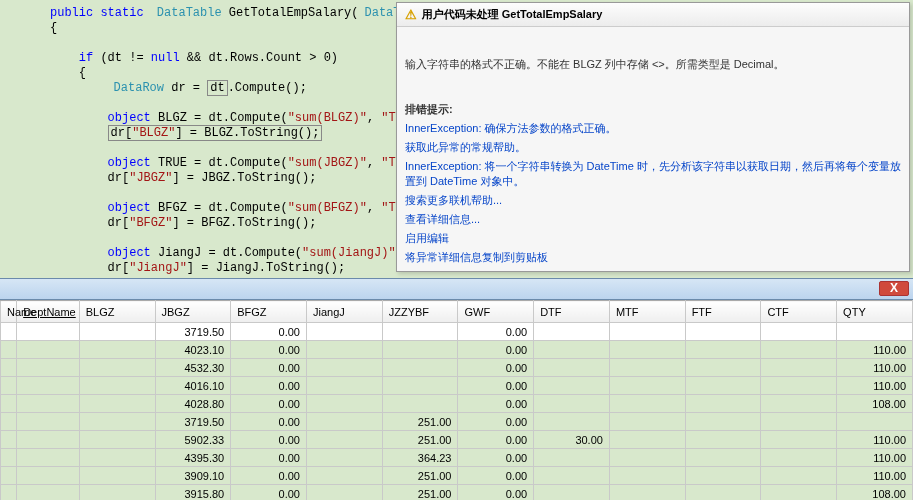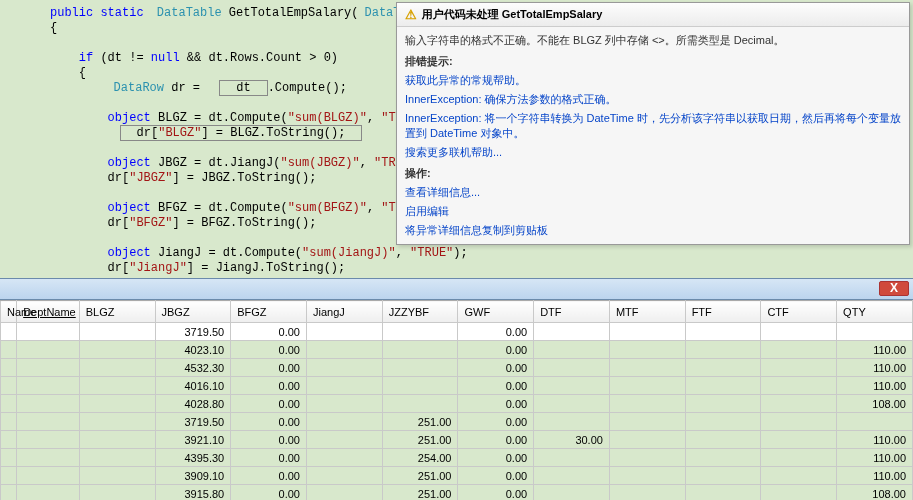--- a/index.html
+++ b/index.html
@@ -12,40 +12,40 @@
     padding: 6px 0 6px 50px;
     height: 280px;
     line-height: 15px;
     white-space: pre;
     color: #000;
     position: absolute; left: 0; right: 0; top: 0;
   }
   .kw { color: #0000ff; }
   .type { color: #2b91af; margin-left: 6px; }
   .str { color: #a31515; }
-  .box { border: 1px solid #888; padding: 0 16px; margin-left: 12px; }
+  .box { border: 1px solid #888; padding: 0 2px; }
   
   .tooltip {
     position: absolute;
     left: 396px; top: 2px;
     width: 514px;
     background: #f6f6f6;
     border: 1px solid #999;
     font-family: "Microsoft YaHei", SimSun, sans-serif;
     font-size: 11px;
     box-shadow: 2px 2px 4px rgba(0,0,0,0.15);
   }
   .tip-header {
     display: flex; align-items: center; gap: 5px;
     background: linear-gradient(#fdfdfd,#ececec);
     border-bottom: 1px solid #ccc; padding: 4px 8px; font-weight: bold;
   }
   .tip-warn { color: #d7a100; font-size: 13px; line-height: 1; }
   .tip-body { padding: 4px 8px; }
-  .tip-row { padding: 2px 0; color: #333; }
+  .tip-row { padding: 2px 0; color: #333; margin-top: 24px; }
   .tip-label { font-weight: bold; padding-top: 4px; }
   .tip-link { color: #0645c9; cursor: pointer; padding: 2px 0; }
   
   .divider-bar {
     position: absolute; left: 0; right: 0; top: 278px; height: 22px;
     background: linear-gradient(#d6e6f5,#bcd4ee);
     border-top: 1px solid #6b8aab; border-bottom: 1px solid #6b8aab;
   }
   .close-x {
     position: absolute; right: 4px; top: 2px; width: 30px; height: 15px;
@@ -82,42 +82,41 @@
 <div class="code-editor"><span class="kw">public</span> <span class="kw">static</span> <span class="type">DataTable</span><span> GetTotalEmpSalary(</span><span class="type">DataTable</span><span> dt)</span>
 <span>{</span>
 
 <span class="kw">    if</span><span> (dt != </span><span class="kw">null</span><span> &amp;&amp; dt.Rows.Count &gt; 0)</span>
 <span>    {</span>
 <span>        </span><span class="type">DataRow</span><span> dr = </span><span class="box">dt</span><span>.Compute();</span>
 
 <span class="kw">        object</span><span> BLGZ = dt.Compute(</span><span class="str">"sum(BLGZ)"</span><span>, </span><span class="str">"TRUE"</span><span>);</span>
 <span>        </span><span class="box"><span>dr[</span><span class="str">"BLGZ"</span><span>] = BLGZ.ToString();</span></span>
 
-<span class="kw">        object</span><span> JBGZ = dt.JiangJ(</span><span class="str">"sum(JBGZ)"</span><span>, </span><span class="str">"TRUE"</span><span>);</span>
+<span class="kw">        object</span><span> TRUE = dt.Compute(</span><span class="str">"sum(JBGZ)"</span><span>, </span><span class="str">"TRUE"</span><span>);</span>
 <span>        dr[</span><span class="str">"JBGZ"</span><span>] = JBGZ.ToString();</span>
 
 <span class="kw">        object</span><span> BFGZ = dt.Compute(</span><span class="str">"sum(BFGZ)"</span><span>, </span><span class="str">"TRUE"</span><span>);</span>
 <span>        dr[</span><span class="str">"BFGZ"</span><span>] = BFGZ.ToString();</span>
 
 <span class="kw">        object</span><span> JiangJ = dt.Compute(</span><span class="str">"sum(JiangJ)"</span><span>, </span><span class="str">"TRUE"</span><span>);</span>
 <span>        dr[</span><span class="str">"JiangJ"</span><span>] = JiangJ.ToString();</span></div>
 
 <div class="tooltip">
   <div class="tip-header">
     <span class="tip-warn">⚠</span>
     <span>用户代码未处理 GetTotalEmpSalary</span>
   </div>
   <div class="tip-body">
     <div class="tip-row">输入字符串的格式不正确。不能在 BLGZ 列中存储 &lt;&gt;。所需类型是 Decimal。</div>
     <div class="tip-row tip-label">排错提示:</div>
+    <div class="tip-link">InnerException: 确保方法参数的格式正确。</div>
     <div class="tip-link">获取此异常的常规帮助。</div>
-    <div class="tip-link">InnerException: 确保方法参数的格式正确。</div>
     <div class="tip-link">InnerException: 将一个字符串转换为 DateTime 时，先分析该字符串以获取日期，然后再将每个变量放置到 DateTime 对象中。</div>
     <div class="tip-link">搜索更多联机帮助...</div>
-    <div class="tip-row tip-label">操作:</div>
     <div class="tip-link">查看详细信息...</div>
     <div class="tip-link">启用编辑</div>
     <div class="tip-link">将异常详细信息复制到剪贴板</div>
   </div>
 </div>
 </div>
 
 <div class="divider-bar">
   <div class="close-x">X</div>
 </div>
@@ -229,39 +228,39 @@
           <td></td>
           <td></td>
           <td></td>
           <td></td>
           <td></td>
         </tr>
         <tr>
           <td class="lt"></td>
           <td class="lt"></td>
           <td></td>
-          <td>3921.10</td>
+          <td>5902.33</td>
           <td>0.00</td>
           <td></td>
           <td>251.00</td>
           <td>0.00</td>
           <td>30.00</td>
           <td></td>
           <td></td>
           <td></td>
           <td>110.00</td>
         </tr>
         <tr>
           <td class="lt"></td>
           <td class="lt"></td>
           <td></td>
           <td>4395.30</td>
           <td>0.00</td>
           <td></td>
-          <td>254.00</td>
+          <td>364.23</td>
           <td>0.00</td>
           <td></td>
           <td></td>
           <td></td>
           <td></td>
           <td>110.00</td>
         </tr>
         <tr>
           <td class="lt"></td>
           <td class="lt"></td>

